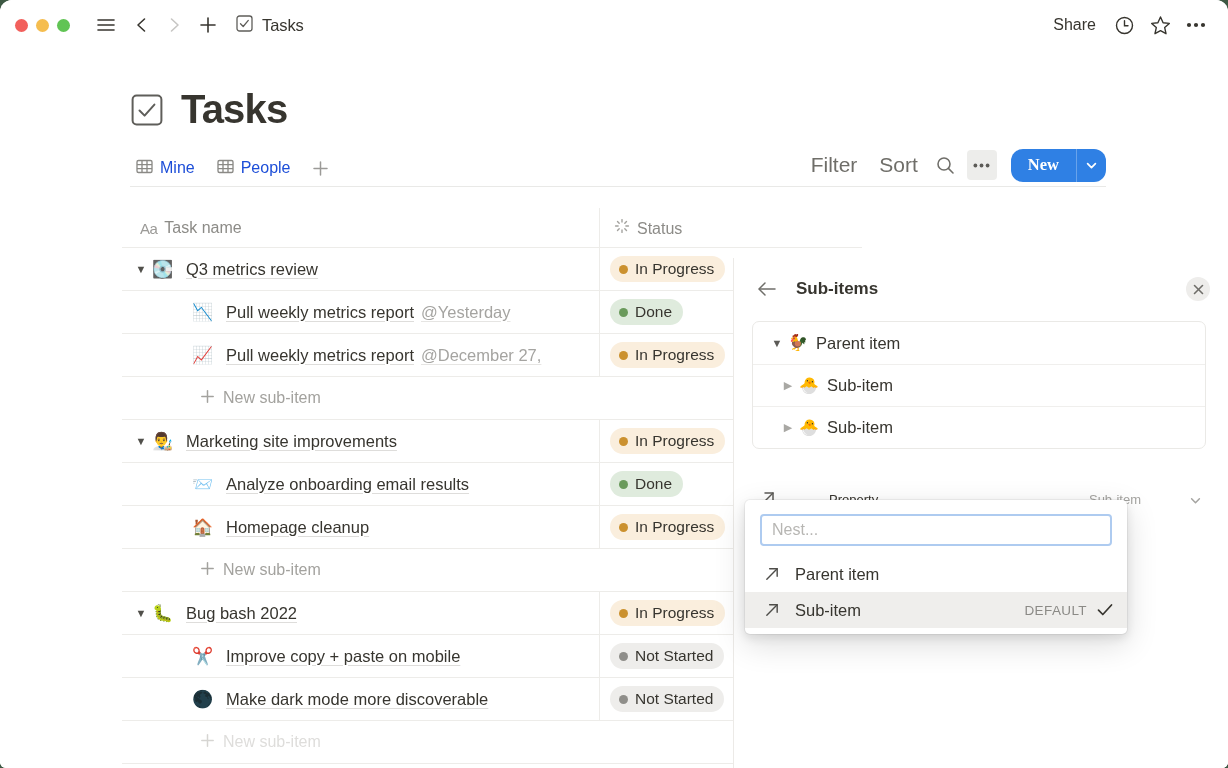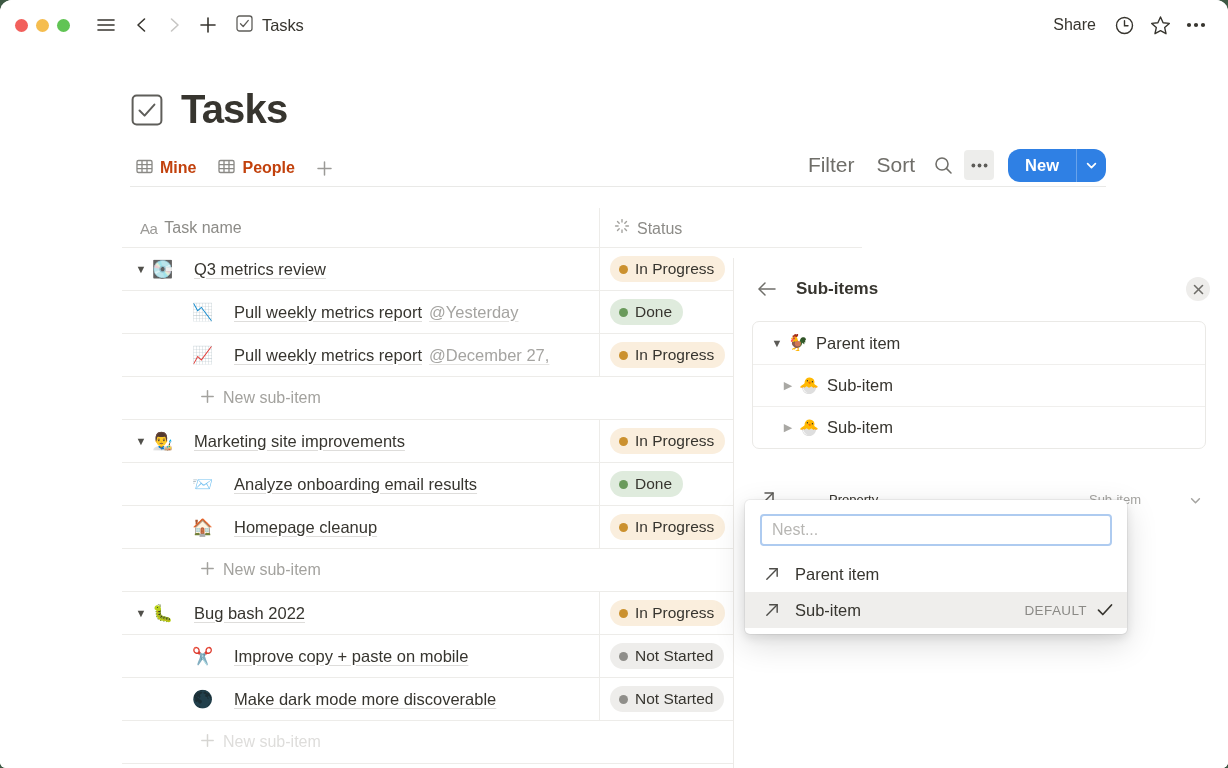--- a/index.html
+++ b/index.html
@@ -126,24 +126,23 @@
   }
   #view-tabs { display: flex; align-items: flex-end; height: 37px; }
   .view-tab {
     display: flex;
     align-items: center;
     gap: 7px;
     height: 36px;
     padding: 0 6px;
     margin-right: 10px;
     font-size: 16px;
-    color: #c2410c;
+    color: #1d4ed8;
     cursor: pointer;
     position: relative;
-    font-weight: bold;
   }
   .view-tab.active { color: #37352f; font-weight: bold; }
   .view-tab.active::after {
     content: "";
     position: absolute;
     left: 0; right: 0; bottom: -1px;
     height: 2px;
     background: #37352f;
   }
   #add-view-tab {
@@ -174,20 +173,21 @@
     cursor: pointer;
   }
   #more-options-btn { background: #ededeb; margin-left: 2px; }
 
   #new-button-group {
     display: flex;
     margin-left: 10px;
     border-radius: 12px;
     overflow: hidden;
     height: 33px;
+    font-family: Liberation Serif, serif;
   }
   #new-button {
     background: #2f80e4;
     color: #ffffff;
     font-size: 16.5px;
     font-weight: bold;
     padding: 0 17px;
     display: flex; align-items: center;
     cursor: pointer;
   }
@@ -261,21 +261,21 @@
     text-align: center;
     flex: none;
     line-height: 1;
   }
   .row-title {
     font-size: 16.5px;
     color: #37352f;
     text-decoration: underline;
     text-decoration-color: #dedddb;
     text-underline-offset: 3px;
-    margin-left: 20px;
+    margin-left: 12px;
     cursor: pointer;
   }
   .row-mention {
     font-size: 16.5px;
     color: #a5a4a1;
     text-decoration: underline;
     text-decoration-color: #e6e5e3;
     text-underline-offset: 3px;
   }
   .indent-lvl2 { width: 62px; flex: none; }

